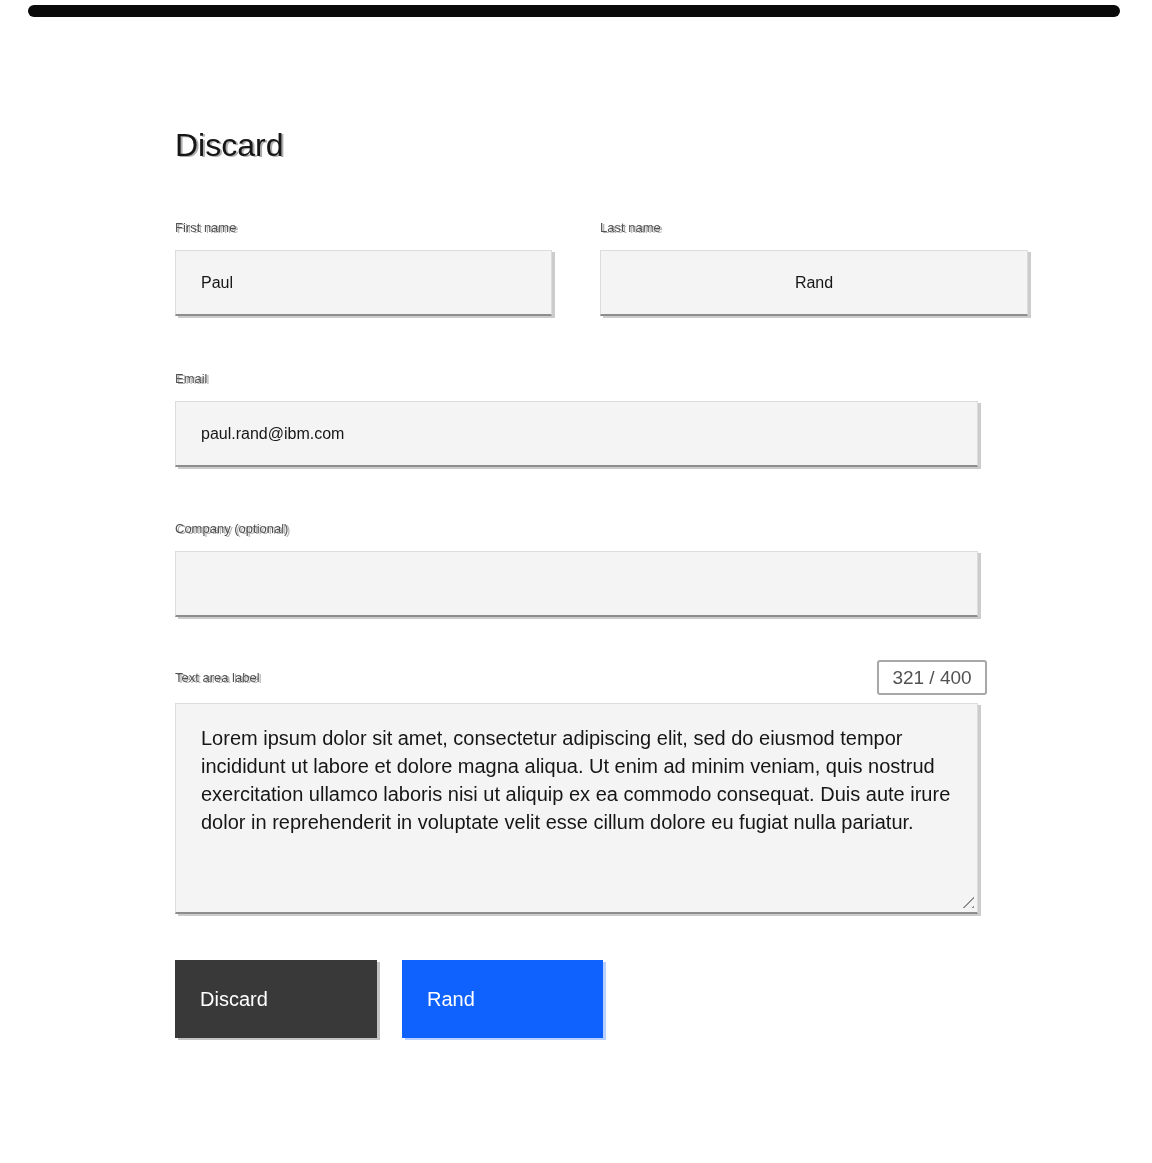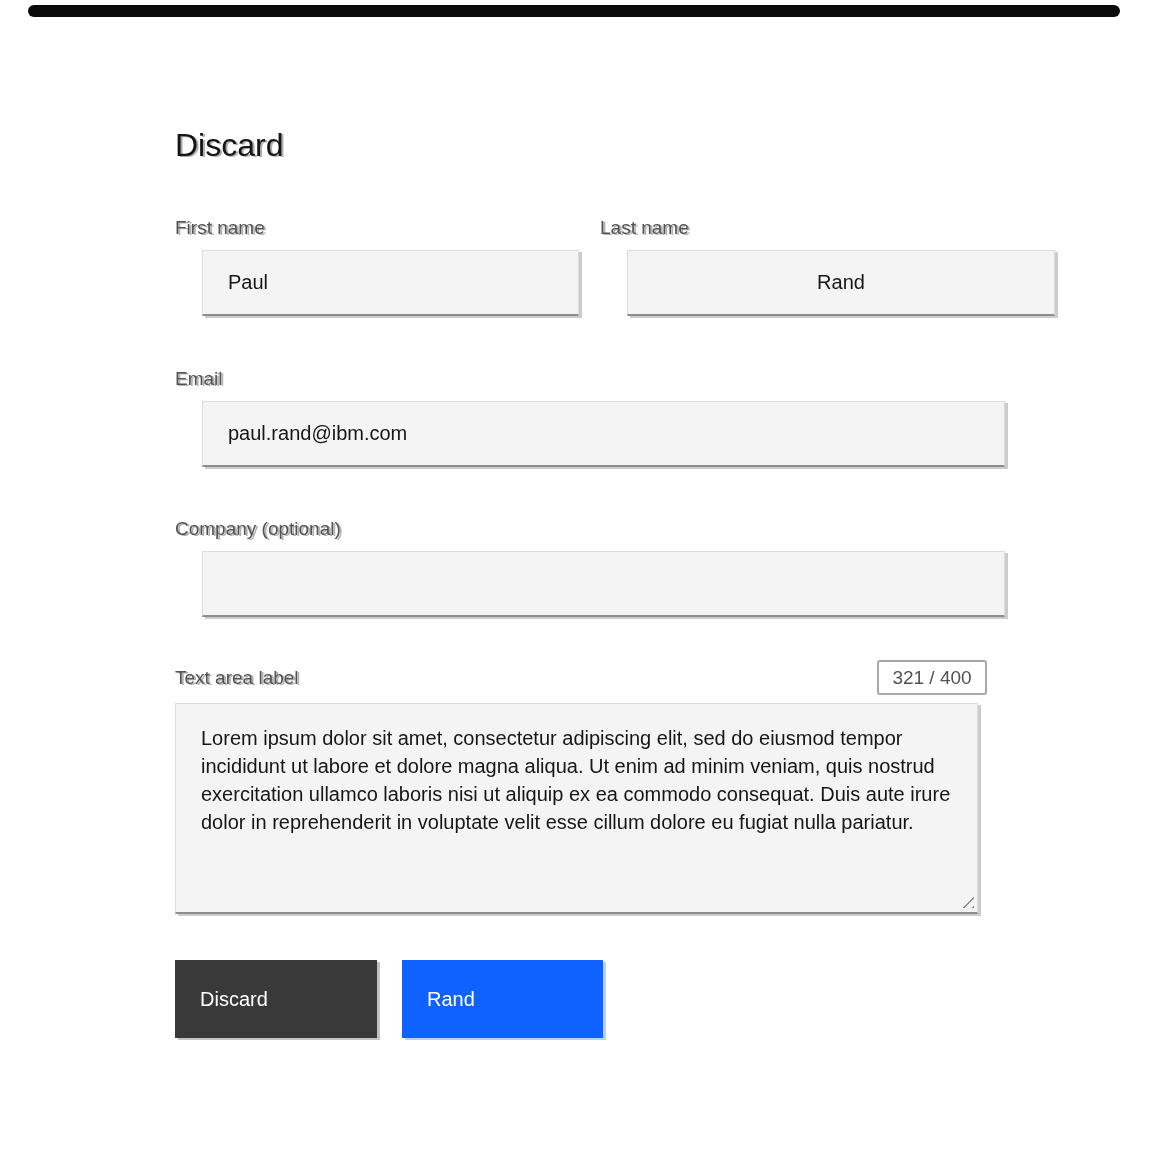--- a/index.html
+++ b/index.html
@@ -24,39 +24,38 @@
     left: 175px; top: 126px;
     font-size: 32px;
     line-height: 38px;
     font-weight: 400;
     color: #161616;
     text-shadow: 2px 1px 0 rgba(22,22,22,0.35);
     letter-spacing: 0;
   }
   .field-label {
     position: absolute;
-    font-size: 19px;
+    font-size: 13px;
     line-height: 18px;
     color: #525252;
     text-shadow: 2px 1px 0 rgba(82,82,82,0.45);
   }
   .text-input {
     position: absolute;
     height: 66px;
     background: #f4f4f4;
     border: 1px solid #dcdcdc;
     border-bottom: 2px solid #8d8d8d;
     box-shadow: 3px 2px 0 rgba(141,141,141,0.45);
     font-family: "Liberation Sans", sans-serif;
-    font-size: 20px;
+    font-size: 16px;
     color: #161616;
     padding: 0 25px;
     outline: none;
     border-radius: 0;
-    margin-left: 27px;
   }
   .counter-badge {
     position: absolute;
     left: 877px; top: 660px;
     width: 110px; height: 35px;
     background: #ffffff;
     border: 2px solid #a8a8a8;
     border-radius: 3px;
     display: flex;
     align-items: center;

